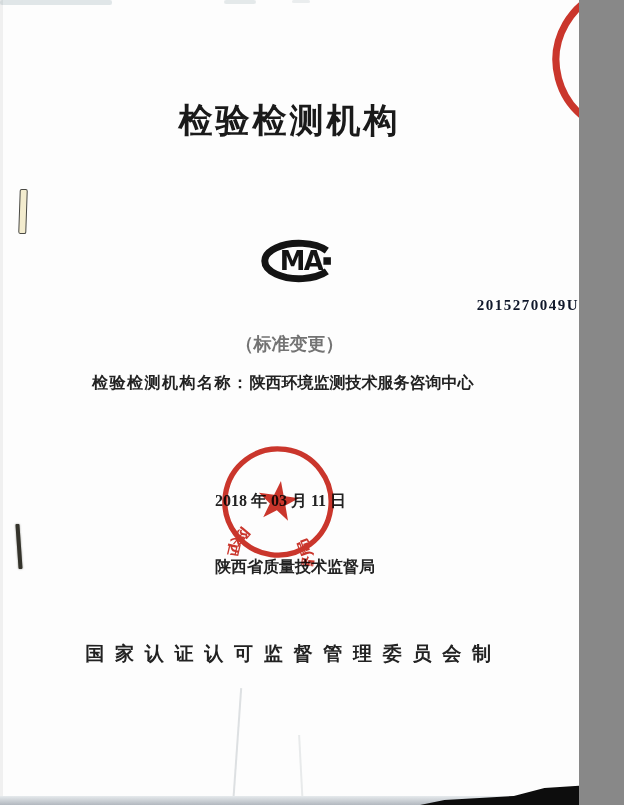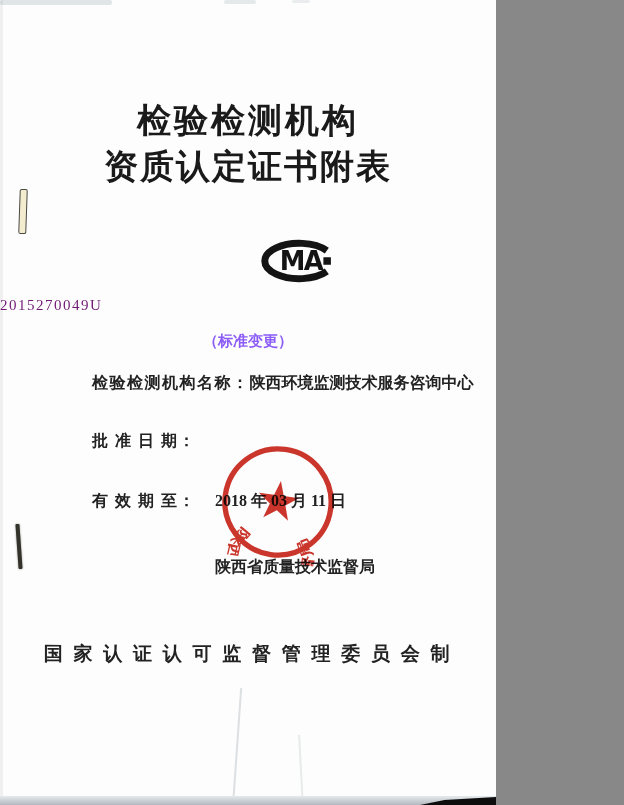--- a/index.html
+++ b/index.html
@@ -1,35 +1,35 @@
 <!DOCTYPE html>
 <html><head>
 <meta charset="utf-8">
 <style>
   html,body{margin:0;padding:0;background:#888;}
   #page{
-    position:relative;width:496px;height:805px;overflow:hidden;
+    position:relative;width:579px;height:805px;overflow:hidden;
     background:#fdfdfd;
     font-family:"Liberation Serif","DejaVu Serif",serif;
     color:#1c1c1c;
   }
   
   .title-line{
     position:absolute;left:0;right:0;text-align:center;
     font-size:34px;font-weight:600;letter-spacing:3px;color:#1a1a1a;
   }
   #title1{top:98px;}
   #title2{top:144px;letter-spacing:2px;}
   .cert-number{
-    position:absolute;left:0;right:0;top:297px;text-align:left;
-    font-size:15px;font-weight:400;letter-spacing:1.5px;color:#701a75;
+    position:absolute;left:0;right:0;top:297px;text-align:right;
+    font-size:15px;font-weight:700;letter-spacing:1.5px;color:#0f172a;
   }
   .change-note{
     position:absolute;left:0;right:0;top:332px;text-align:center;
-    font-size:15px;font-weight:700;color:#8b5cf6;
+    font-size:18px;font-weight:700;color:#737373;
   }
   .frow{position:absolute;font-size:16px;font-weight:600;color:#222;white-space:nowrap;}
   .frow .lbl{letter-spacing:1.5px;}
   .footer-line{
     position:absolute;left:0;right:0;top:641px;text-align:center;
     font-size:19px;font-weight:600;letter-spacing:3px;color:#222;
   }
   
   #cma{position:absolute;left:260px;top:239px;}
   
@@ -61,39 +61,32 @@
 <body>
 
 <div id="page">
 
   <div class="smudge" id="smudge-a"></div>
   <div class="smudge" id="smudge-b"></div>
   <div class="smudge" id="smudge-c"></div>
   <div id="edge-left"></div>
 
   <div class="title-line" id="title1">检验检测机构</div>
-  <div class="title-line" id="title2">资质认定证书附表</div>
 
   <svg id="cma" width="86" height="44" viewBox="0 0 160 82">
     <path d="M 124.4 21.5 A 64 33 0 1 0 124.4 60.5" fill="none" stroke="#141414" stroke-width="13" stroke-linecap="butt"></path>
     <rect x="118" y="34" width="14" height="14" fill="#141414"></rect>
     <text x="76" y="57" text-anchor="middle" font-family="DejaVu Sans, sans-serif" font-size="48" font-weight="800" letter-spacing="-3" fill="#141414">MA</text>
   </svg>
 
   <div class="cert-number">2015270049U</div>
   <div class="change-note">（标准变更）</div>
 
   <div class="frow" style="left:92px;top:373px;">
     <span class="lbl">检验检测机构名称：</span><span>陕西环境监测技术服务咨询中心</span>
-  </div>
-  <div class="frow" style="left:92px;top:431px;">
-    <span class="lbl">批 准 日 期：</span>
-  </div>
-  <div class="frow" style="left:92px;top:491px;">
-    <span class="lbl">有 效 期 至：</span>
   </div>
   <div class="frow" style="left:215px;top:491px;">
     <span>2018 年 03 月 11 日</span>
   </div>
   <div class="frow" style="left:215px;top:557px;">
     <span>陕西省质量技术监督局</span>
   </div>
 
   <div class="footer-line">国 家 认 证 认 可 监 督 管 理 委 员 会 制</div>
 

